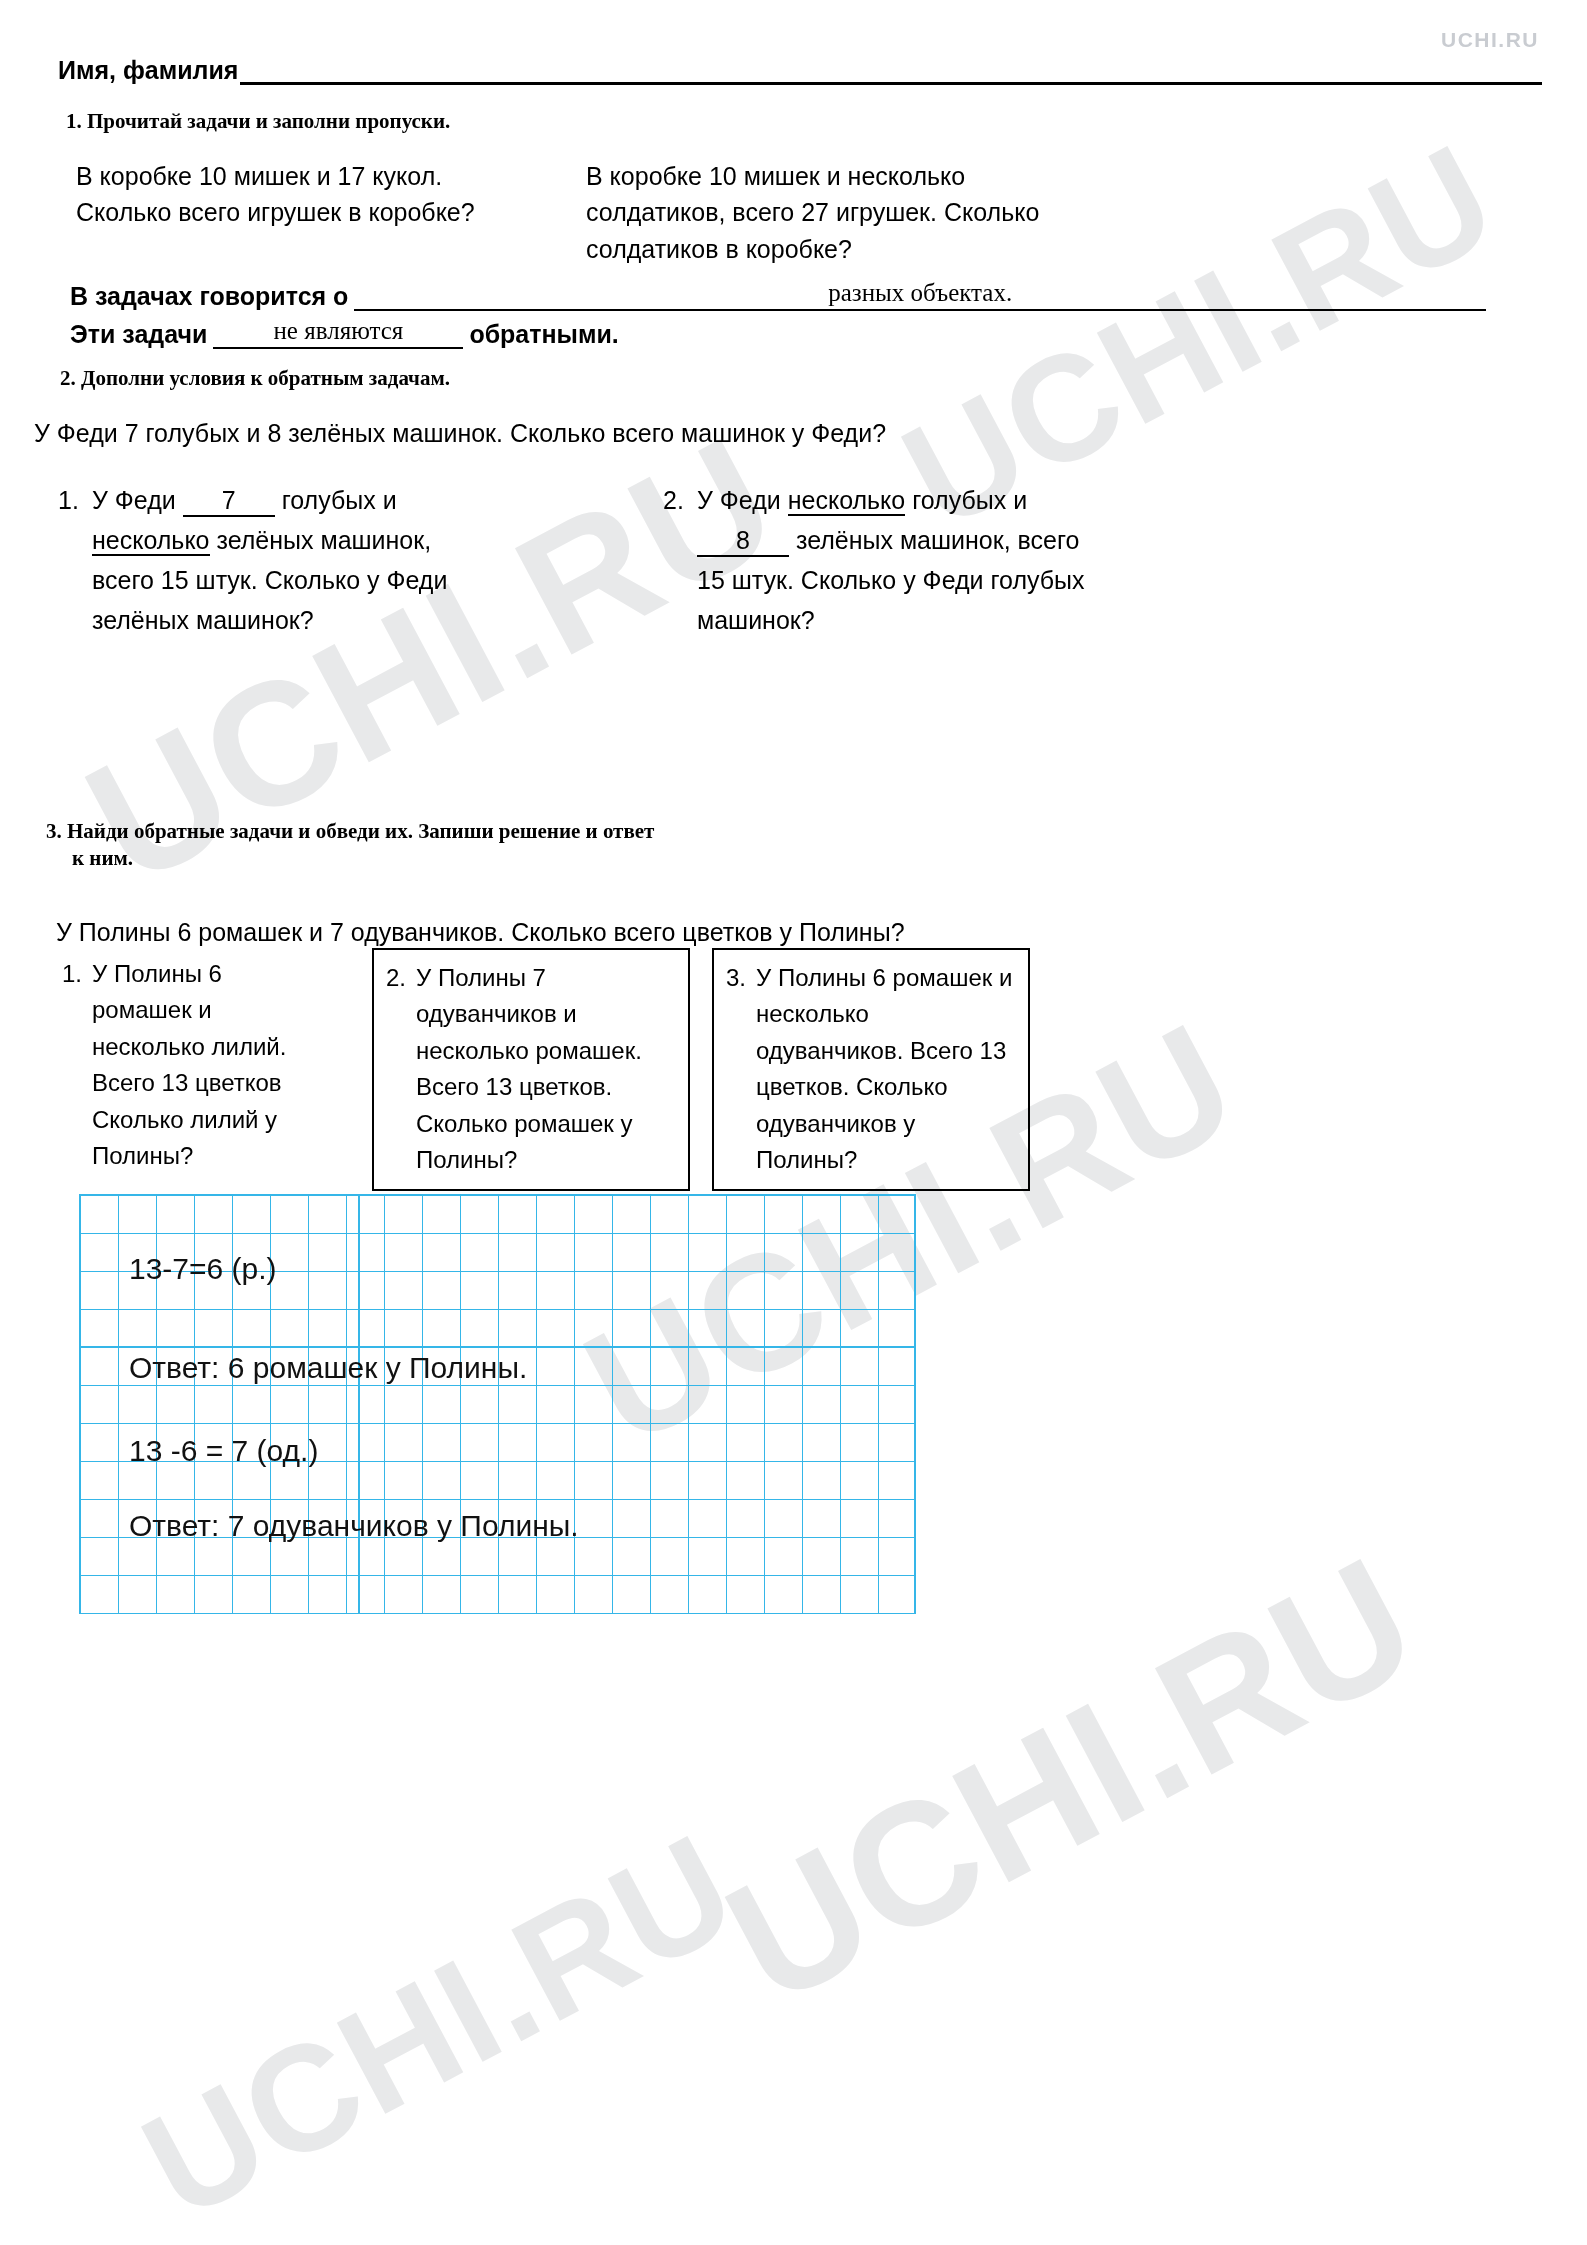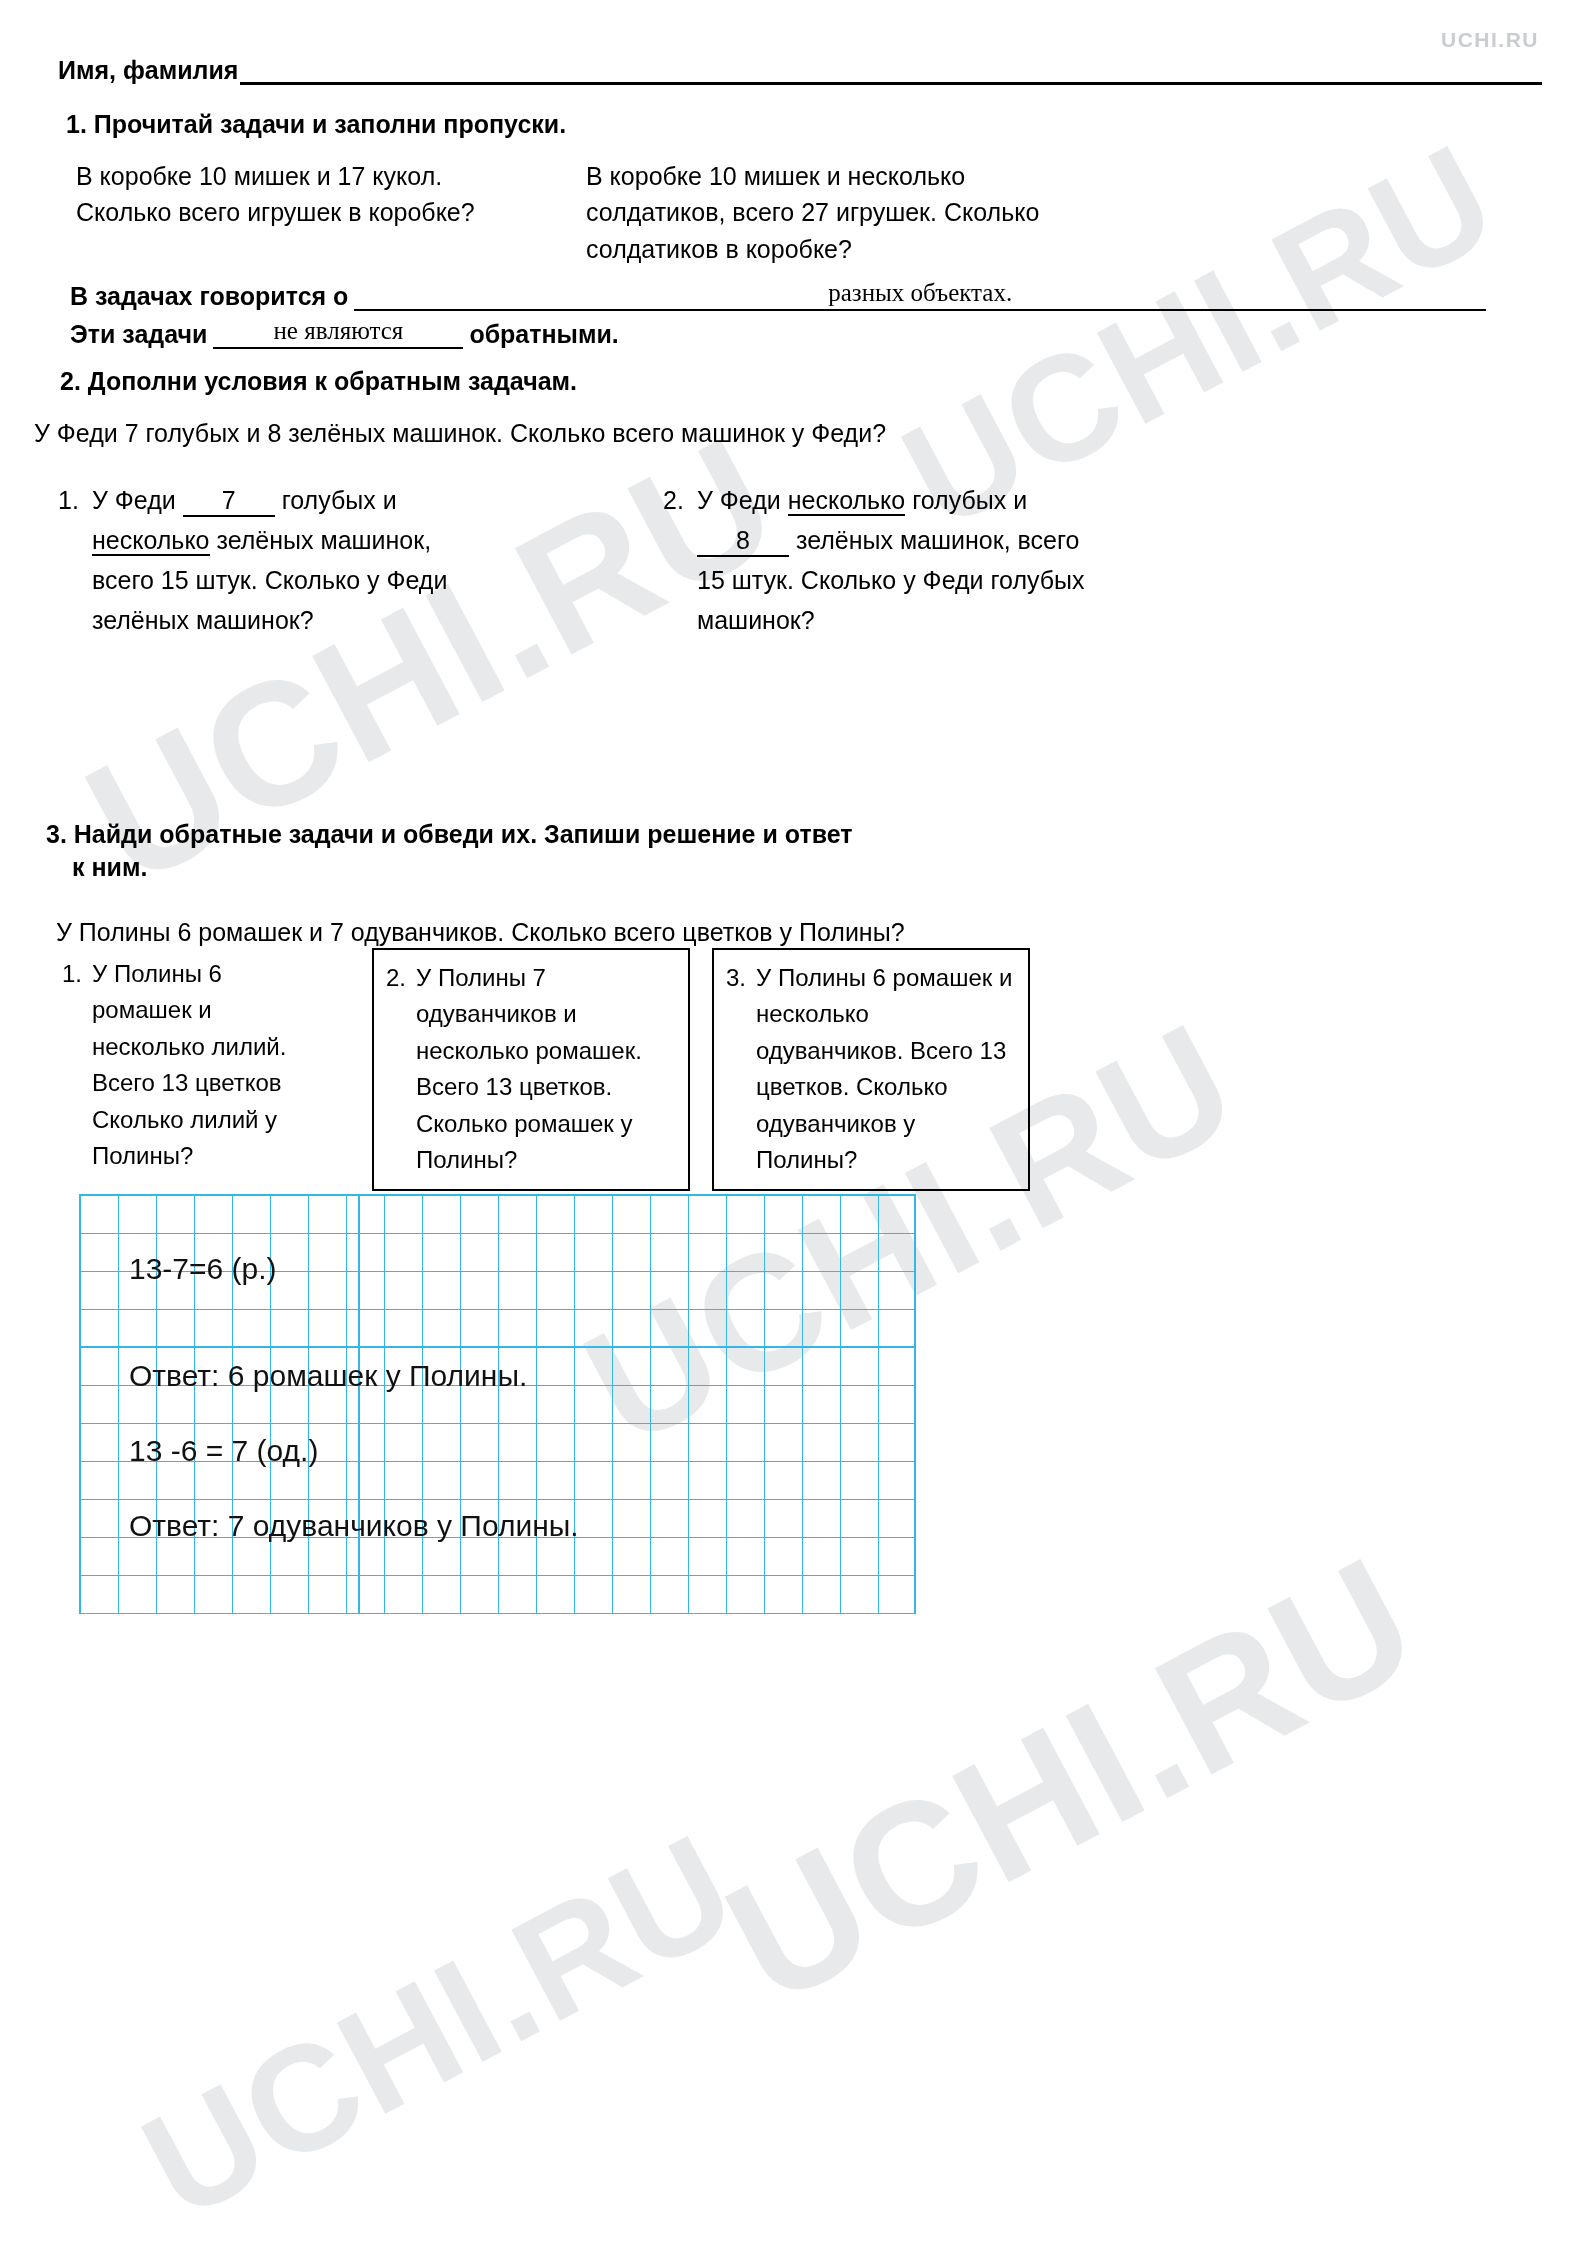--- a/index.html
+++ b/index.html
@@ -64,23 +64,24 @@
     white-space: nowrap;
   }
   .name-rule {
     flex: 1;
     border-bottom: 3px solid #000;
     height: 20px;
   }
 
   
   .task-head {
-    font-size: 25px;
+    font-size: 21px;
     font-weight: 700;
     line-height: 1.30;
+    font-family: Liberation Serif, serif;
   }
 
   .body-text {
     font-size: 25px;
     line-height: 1.45;
     font-weight: 400;
   }
 
   
   #task1-head { position: absolute; top: 108px; left: 66px; }
@@ -314,18 +315,18 @@
   <div class="grid-wrap">
     <div class="grid-bg"></div>
 
     <div class="grid-strong-h" style="top:0px"></div>
     <div class="grid-strong-h" style="top:152px"></div>
     <div class="grid-strong-v" style="left:0px"></div>
     <div class="grid-strong-v" style="left:279px"></div>
     <div class="grid-strong-v" style="left:835px"></div>
 
     <div class="hand" style="top:58px;  left:50px">13-7=6 (р.)</div>
-    <div class="hand" style="top:165px; left:50px">Ответ: 6 ромашек у Полины.</div>
+    <div class="hand" style="top:157px; left:50px">Ответ: 6 ромашек у Полины.</div>
     <div class="hand" style="top:240px; left:50px">13 -6 = 7 (од.)</div>
     <div class="hand" style="top:315px; left:50px">Ответ: 7 одуванчиков у Полины.</div>
   </div>
 
 </div>
 
 </body></html>

